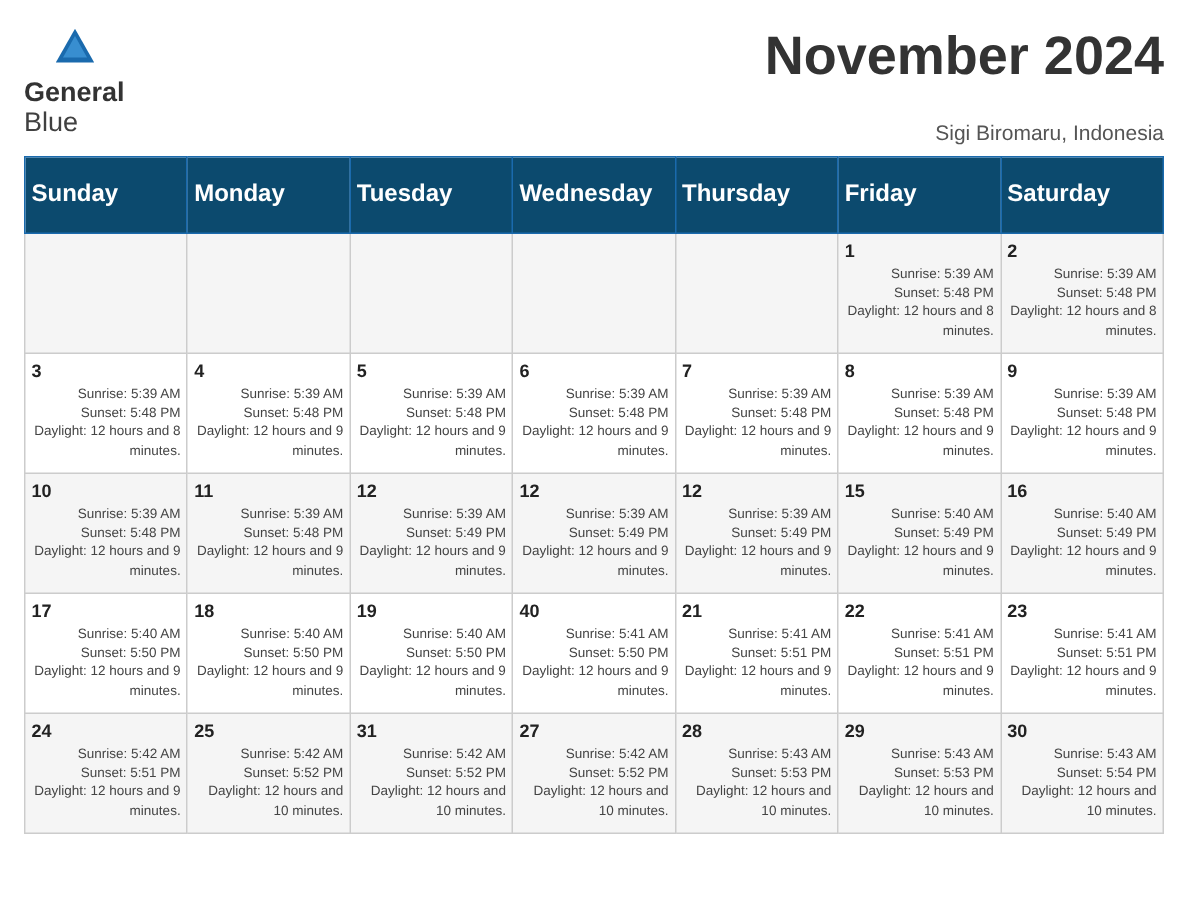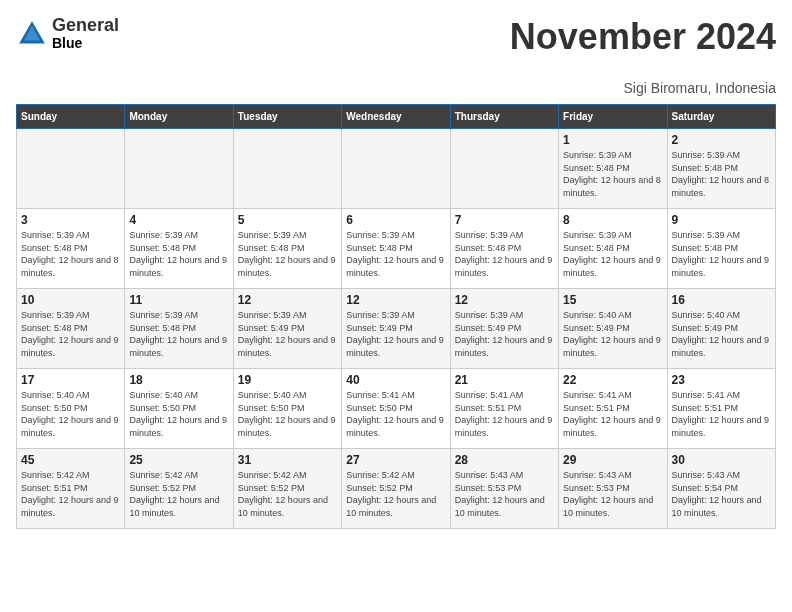--- a/index.html
+++ b/index.html
@@ -13,35 +13,36 @@
     .header {
       display: flex;
       justify-content: space-between;
       align-items: flex-start;
       margin-bottom: 8px;
     }
     .logo {
       display: flex;
       align-items: center;
       gap: 4px;
+      flex-direction: column;
     }
     .logo-text {
       display: flex;
       flex-direction: column;
       line-height: 1.1;
     }
     .logo-general {
       font-size: 18px;
       font-weight: bold;
       color: #333;
     }
     .logo-blue {
-      font-size: 14px;
-      font-weight: bold;
-      color: #000000;
+      font-size: 18px;
+      font-weight: normal;
+      color: #404040;
     }
     .logo-icon {
       width: 32px;
       height: 32px;
     }
     .title-block {
       text-align: right;
     }
     .month-title {
       font-size: 36px;
@@ -52,25 +53,25 @@
       font-size: 14px;
       color: #555;
       margin-top: 22px;
     }
     table {
       width: 100%;
       border-collapse: collapse;
       table-layout: fixed;
     }
     thead tr th {
-      background: #404040;
+      background: #0c4a6e;
       color: #fff;
-      font-size: 10px;
+      font-size: 16px;
       font-weight: bold;
-      padding: 6px 4px;
+      padding: 16px 4px;
       text-align: left;
       border: 1px solid #1a6aad;
     }
     tbody tr td {
       border: 1px solid #ccc;
       vertical-align: top;
       padding: 4px;
       font-size: 9.5px;
       color: #333;
       height: 80px;
@@ -86,20 +87,21 @@
       font-size: 12px;
       font-weight: bold;
       color: #222;
       display: block;
       margin-bottom: 2px;
     }
     .day-info {
       font-size: 9px;
       color: #444;
       line-height: 1.4;
+      text-align: right;
     }
     .empty-cell {
       background: #f9f9f9;
     }
   </style>
 </head>
 <body>
 
 <div class="header">
   <div class="logo">
@@ -277,21 +279,21 @@
         </td>
         <td>
           <span class="day-num">23</span>
           <div class="day-info" style="white-space: pre-line;">Sunrise: 5:41 AM
 Sunset: 5:51 PM
 Daylight: 12 hours and 9 minutes.</div>
         </td>
       </tr>
       <tr>
         <td>
-          <span class="day-num">45</span>
+          <span class="day-num">24</span>
           <div class="day-info" style="white-space: pre-line;">Sunrise: 5:42 AM
 Sunset: 5:51 PM
 Daylight: 12 hours and 9 minutes.</div>
         </td>
         <td>
           <span class="day-num">25</span>
           <div class="day-info" style="white-space: pre-line;">Sunrise: 5:42 AM
 Sunset: 5:52 PM
 Daylight: 12 hours and 10 minutes.</div>
         </td>

